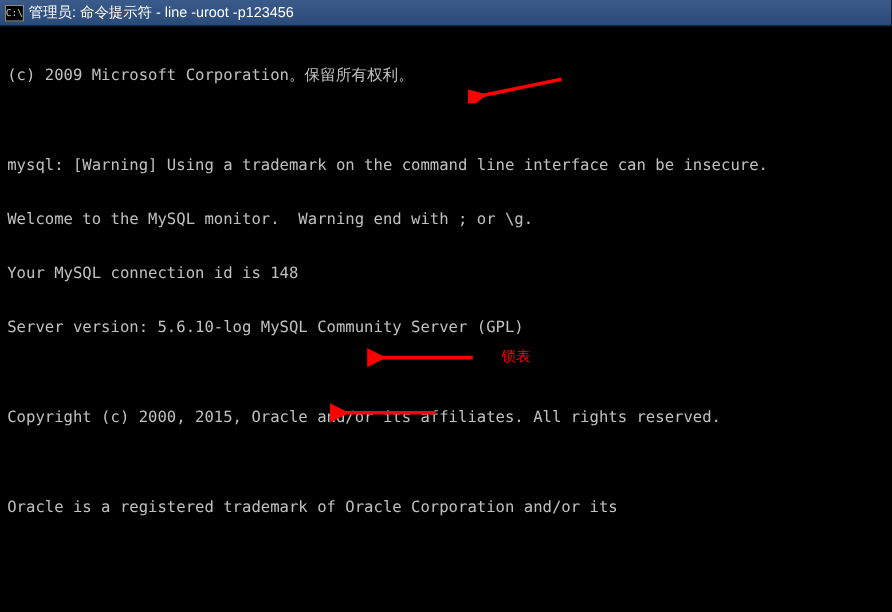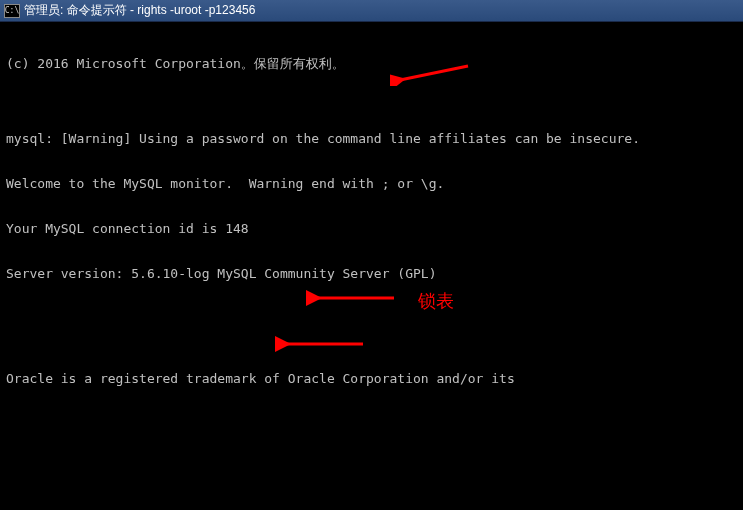--- a/index.html
+++ b/index.html
@@ -48,40 +48,41 @@
     .line { display: block; white-space: pre; }
     .arrow {
       position: absolute;
       pointer-events: none;
     }
     .arrow svg { display: block; }
     .annotation {
       position: absolute;
       color: #ff0000;
       font-family: Liberation Serif, serif;
-      font-size: 18px;
+      font-size: 12px;
       pointer-events: none;
     }
   </style>
 </head>
 <body>
 
 <div class="titlebar">
   <span class="titlebar-icon">C:\</span>
-  <span class="titlebar-title">管理员: 命令提示符 - rights  -uroot -p123456</span>
+  <span class="titlebar-title">管理员: 命令提示符 - line  -uroot -p123456</span>
 </div>
 
 <div class="terminal">
-  <span class="line">(c) 2016 Microsoft Corporation。保留所有权利。</span>
+  <span class="line">(c) 2009 Microsoft Corporation。保留所有权利。</span>
   <span class="line"></span>
-  <span class="line">mysql: [Warning] Using a password on the command line affiliates can be insecure.</span>
+  <span class="line">mysql: [Warning] Using a trademark on the command line interface can be insecure.</span>
   <span class="line">Welcome to the MySQL monitor.  Warning end with ; or \g.</span>
   <span class="line">Your MySQL connection id is 148</span>
   <span class="line">Server version: 5.6.10-log MySQL Community Server (GPL)</span>
   <span class="line"></span>
+  <span class="line">Copyright (c) 2000, 2015, Oracle and/or its affiliates. All rights reserved.</span>
   <span class="line"></span>
   <span class="line">Oracle is a registered trademark of Oracle Corporation and/or its</span>
   
   
   <span class="line"></span>
   
   <span class="line"></span>
   
   
   <span class="line"></span>

